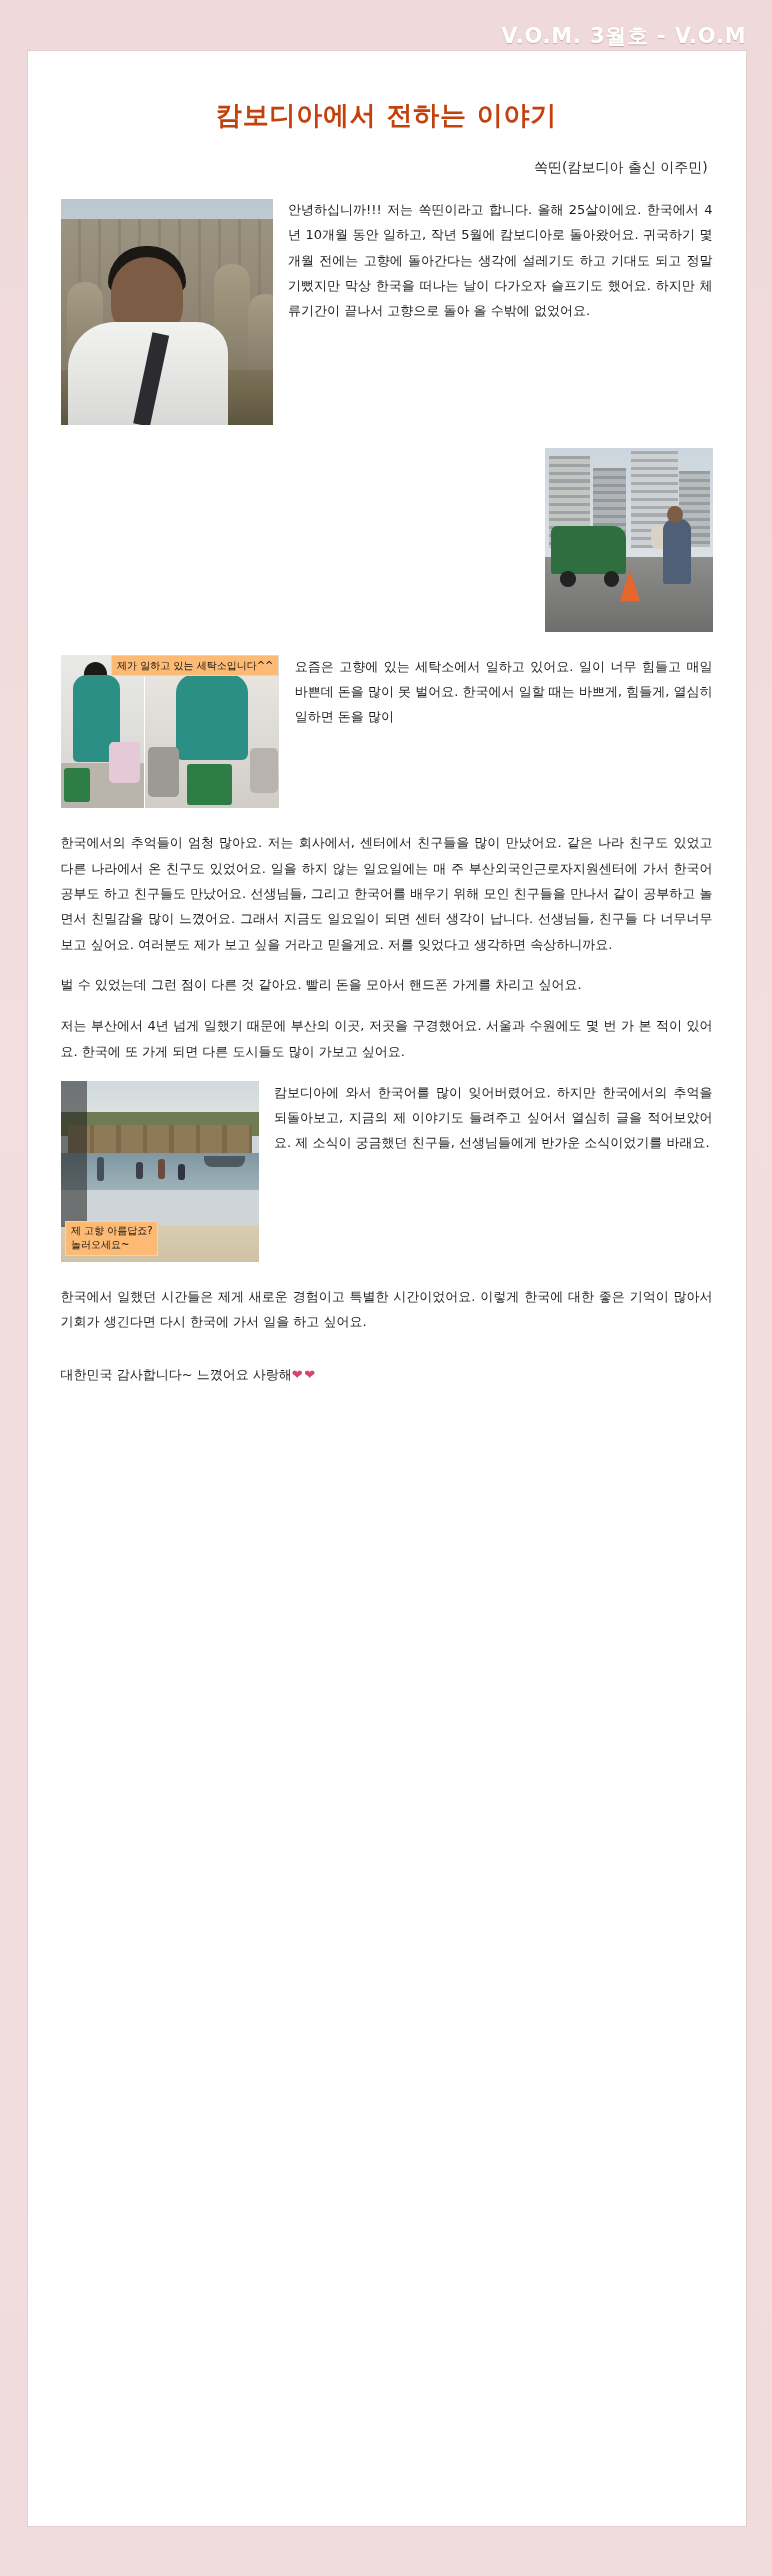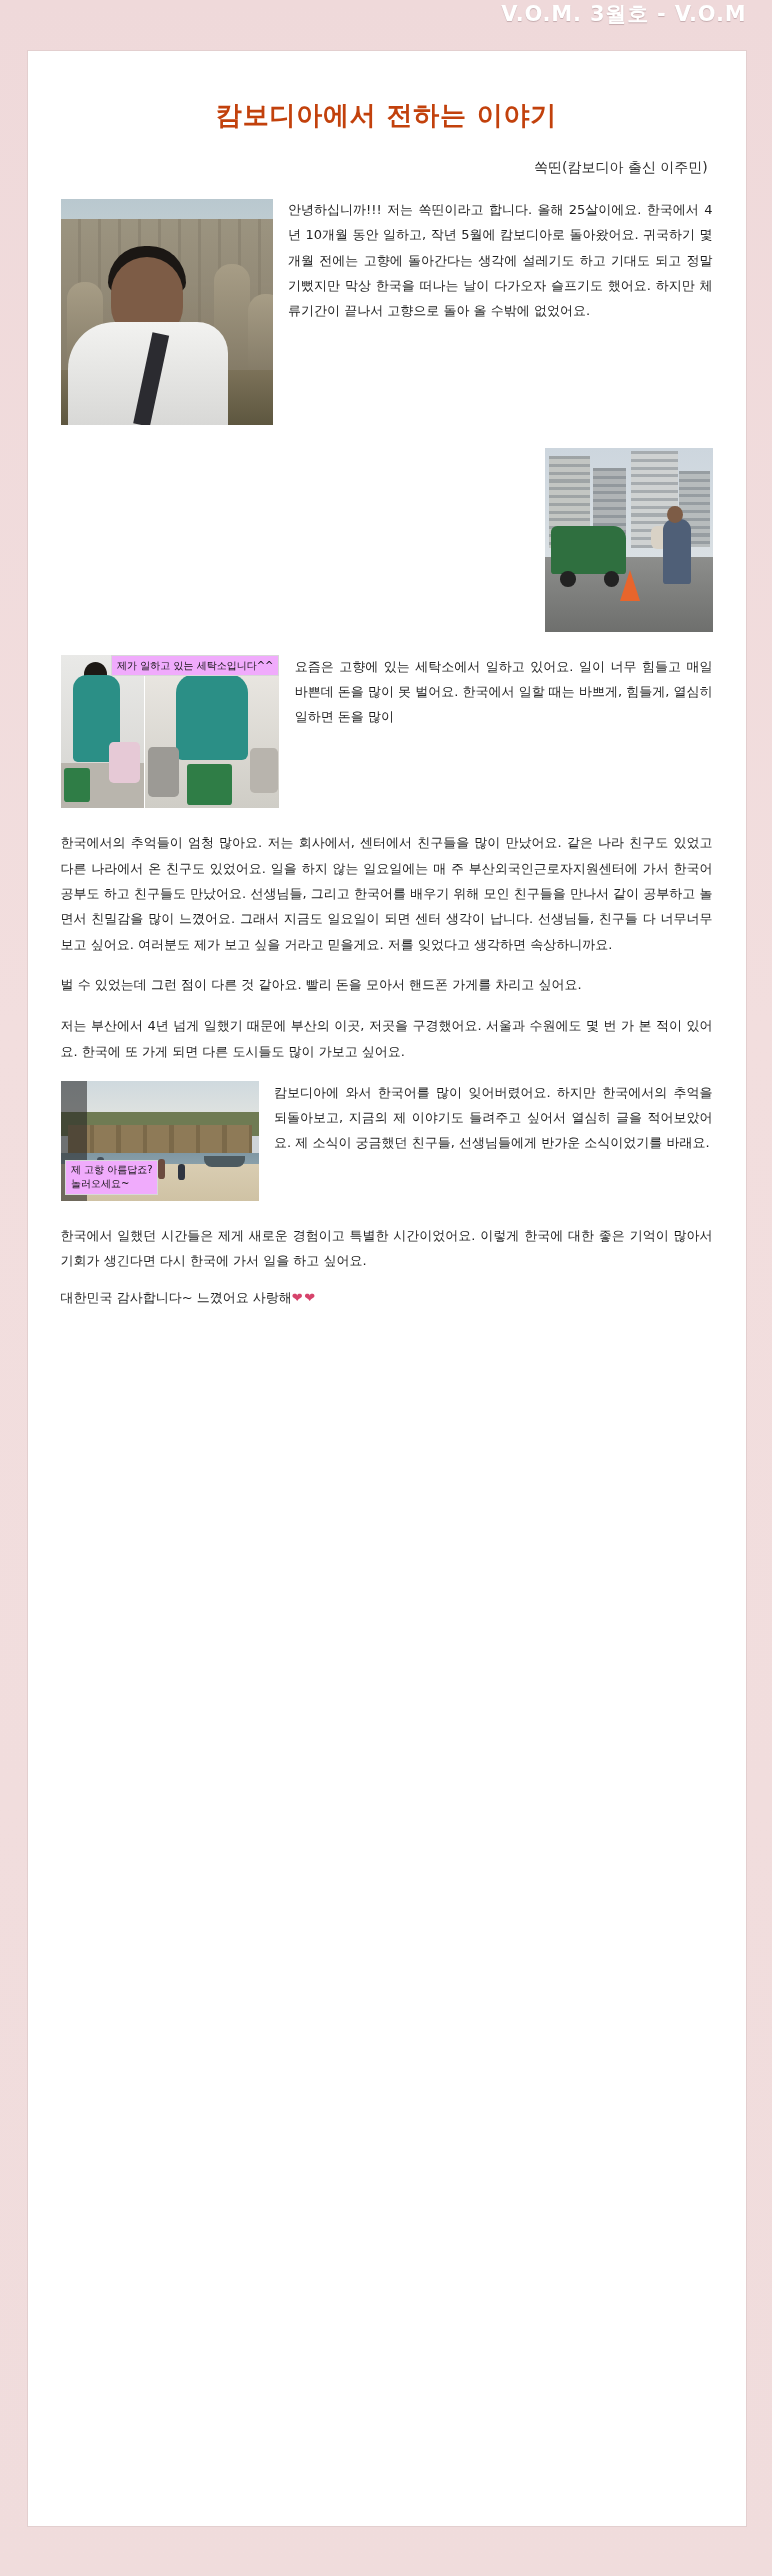--- a/index.html
+++ b/index.html
@@ -15,21 +15,21 @@
     width: 773px;
     min-height: 2576px;
     position: relative;
     background: linear-gradient(180deg, #efd9da 0%, #f2dede 40%, #f0dcdc 100%);
     box-sizing: border-box;
   }
   
   .header {
     height: 50px;
     display: flex;
-    align-items: flex-start;
+    align-items: flex-end;
     justify-content: flex-end;
     padding-right: 26.5px;
     box-sizing: border-box;
   }
   .header-title {
     color: #ffffff;
     font-size: 21px;
     font-weight: bold;
     letter-spacing: 0.8px;
     text-shadow: 0 0.8px 0.8px rgba(120,90,95,.35);
@@ -58,42 +58,42 @@
     margin: 0 4.7px 20px 0;
   }
   
   p.body {
     font-size: 13px;
     line-height: 1.95;
     color: #1d1d1d;
     margin: 0 0 15.6px 0;
     text-align: justify;
   }
-  p.body.tight { margin-bottom: 11px; }
+  p.body.tight { margin-bottom: 27px; }
   
   .block {
     overflow: hidden;
     margin-bottom: 14px;
   }
   .float-left {
     float: left;
     margin: 1.6px 15.6px 7.8px 0;
   }
   .float-right {
     float: right;
     margin: 1.6px 0 7.8px 17px;
   }
   .photo {
     position: relative;
     overflow: hidden;
     background: #cfd4d8;
   }
   .cap {
     position: absolute;
-    background: #f0abfc;
+    background: #fdba74;
     color: #111;
     font-size: 10px;
     padding: 2.3px 4.7px;
     line-height: 1.45;
     border: 0.8px solid #d8d8d8;
   }
   
   .ph1 { width: 212px; height: 226px; }
   .ph1 .sky {
     position: absolute; inset: 0;
@@ -163,21 +163,21 @@
   .ph3 .basket { position:absolute; left:3.1px; bottom:6.2px; width:26.5px; height:34px; background:#2f7d46; border-radius:3.1px; }
   .ph3 .cloth { position:absolute; right:3.1px; bottom:25px; width:31px; height:41px; background:#e6c9d6; border-radius:4.7px; }
   .ph4 { width: 134px; height: 153px; }
   .ph4 .wall { position:absolute; inset:0; background:linear-gradient(180deg,#ece9e4,#cfcdc6); }
   .ph4 .person { position:absolute; left:31px; top:18.7px; width:72px; height:86px; background:#2b8f86; border-radius:18.7px 18.7px 6.2px 6.2px; }
   .ph4 .head2 { position:absolute; left:51px; top:4.7px; width:30px; height:30px; background:#1d1915; border-radius:50%; }
   .ph4 .basket { position:absolute; left:42px; bottom:3.1px; width:45px; height:41px; background:#2f7d46; border-radius:3.1px; }
   .ph4 .bag { position:absolute; left:3.1px; bottom:11px; width:31px; height:50px; background:#9c9a95; border-radius:4.7px; }
   .ph4 .bag2 { position:absolute; right:1.6px; bottom:15.6px; width:28px; height:45px; background:#b8b4ad; border-radius:4.7px; }
   
-  .ph5 { width: 198px; height: 120px; }
+  .ph5 { width: 198px; height: 181px; }
   .ph5 .sky { position:absolute; left:0; top:0; width:100%; height:41px; background:linear-gradient(180deg,#cfd9de,#e2e4e0); }
   .ph5 .trees { position:absolute; left:0; top:31px; width:100%; height:23.4px; background:#6f7b53; }
   .ph5 .huts { position:absolute; left:7.8px; top:44px; width:184px; height:28px;
     background: repeating-linear-gradient(90deg,#8e7a57 0 22px,#7b6949 22px 26.5px); }
   .ph5 .water { position:absolute; left:0; top:72px; width:100%; height:37px; background:linear-gradient(180deg,#7f97a3,#9fb2b8); }
   .ph5 .sand { position:absolute; left:0; bottom:0; width:100%; height:37px; background:linear-gradient(180deg,#d9cdb2,#cfc2a4); }
   .ph5 .boat { position:absolute; right:14px; top:75px; width:41px; height:11px; background:#4c5a60; border-radius:0 0 7.8px 7.8px; }
   .ph5 .p1 { position:absolute; left:75px; top:81px; width:7px; height:17px; background:#3a3f4a; border-radius:3.1px;}
   .ph5 .p2 { position:absolute; left:97px; top:78px; width:7px; height:20px; background:#6b4b3e; border-radius:3.1px;}
   .ph5 .p3 { position:absolute; left:117px; top:83px; width:7px; height:15.6px; background:#2f3540; border-radius:3.1px;}

